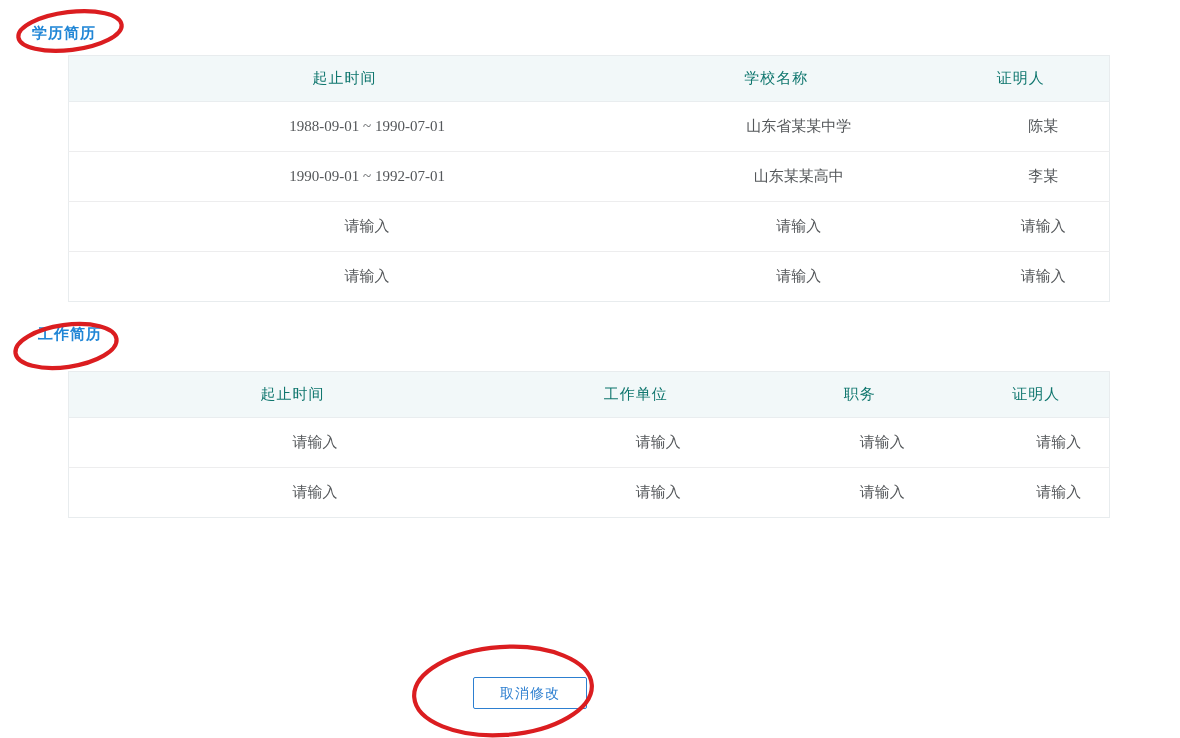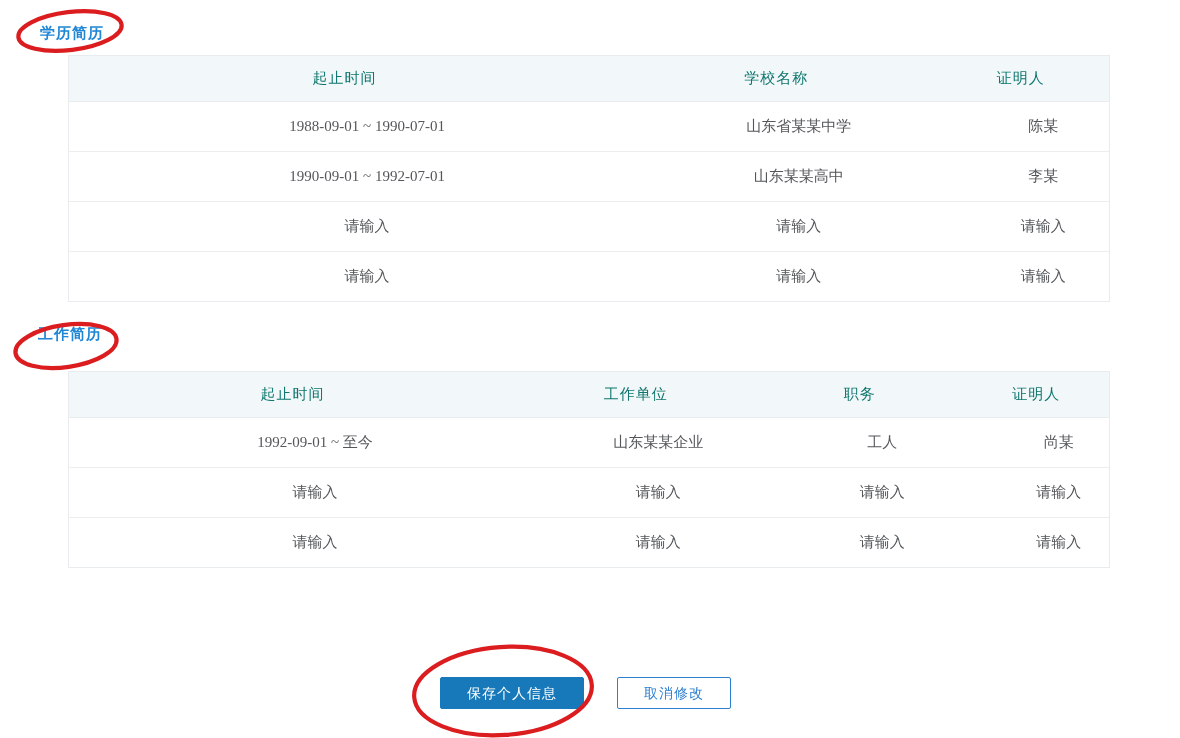--- a/index.html
+++ b/index.html
@@ -13,21 +13,21 @@
     overflow: hidden;
   }
   .section-title {
     position: absolute;
     color: #2086d6;
     font-size: 15px;
     font-weight: bold;
     letter-spacing: 1px;
     white-space: nowrap;
   }
-  .title-edu { left: 40px; top: 24px; }
+  .title-edu { left: 32px; top: 24px; }
   .title-work { left: 38px; top: 325px; text-align: center; }
 
   table.tbl {
     position: absolute;
     left: 68px;
     width: 1042px;
     border-collapse: collapse;
     table-layout: fixed;
     background: #ffffff;
     border: 1px solid #e8ecee;
@@ -159,42 +159,35 @@
     <thead>
       <tr>
         <th>起止时间</th>
         <th>工作单位</th>
         <th>职务</th>
         <th>证明人</th>
       </tr>
     </thead>
     <tbody>
       <tr>
-        <td>1992-09-01 ~ 至今</td>
-        <td>山东某某企业</td>
-        <td>工人</td>
-        <td>尚某</td>
-      </tr>
-      <tr>
         <td class="ph">请输入</td>
         <td class="ph">请输入</td>
         <td class="ph">请输入</td>
         <td class="ph">请输入</td>
       </tr>
       <tr>
         <td class="ph">请输入</td>
         <td class="ph">请输入</td>
         <td class="ph">请输入</td>
         <td class="ph">请输入</td>
       </tr>
     </tbody>
   </table>
 
   <div class="actions">
-    <button class="btn btn-primary">保存个人信息</button>
     <button class="btn btn-secondary">取消修改</button>
   </div>
 
   <svg class="annotations" viewBox="0 0 1180 738" xmlns="http://www.w3.org/2000/svg">
     <ellipse cx="70" cy="31" rx="52" ry="19" transform="rotate(-7 70 31)"></ellipse>
     <ellipse cx="66" cy="346" rx="51" ry="21" transform="rotate(-8 66 346)"></ellipse>
     <ellipse cx="503" cy="691" rx="89" ry="44" transform="rotate(-4 503 691)"></ellipse>
   </svg>
 
 </div>

